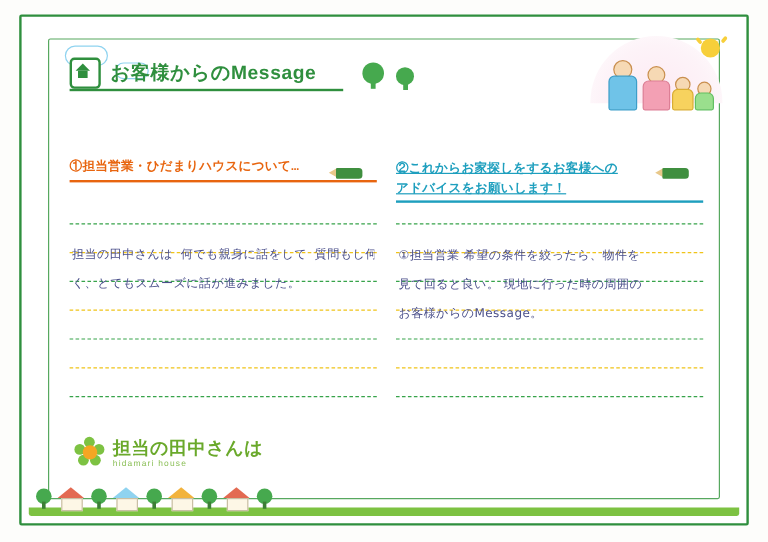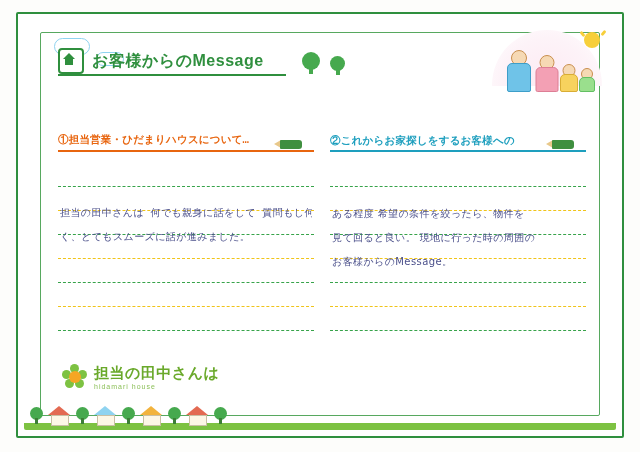--- a/index.html
+++ b/index.html
@@ -195,21 +195,21 @@
   }
   #q1 { left: 58px; width: 256px; font-family: Liberation Mono, monospace; }
   #q2 { left: 330px; width: 256px; }
   .q-text {
     font-size: 10.5px;
     font-weight: bold;
     color: #e8650f;
     line-height: 17px;
     letter-spacing: 0.2px;
   }
-  #q2 .q-text { color: #1e9fbe; }
+  #q2 .q-text { color: #1e9fbe; text-decoration: underline; }
   .q-underline {
     height: 1.5px;
     background: #e8650f;
     margin-top: 1px;
   }
   #q2 .q-underline { background: #1e9fbe; }
 
   
   .pencil {
     position: absolute;
@@ -417,20 +417,21 @@
     <div class="q-text">①担当営業・ひだまりハウスについて…</div>
     <div class="q-underline"></div>
   </div>
   <div class="pencil" id="pencil1">
     <div class="tip"></div>
       <div class="shaft"></div>
   </div>
 
   <div class="q-block" id="q2">
     <div class="q-text">②これからお家探しをするお客様への</div>
+    <div class="q-text">アドバイスをお願いします！</div>
     <div class="q-underline"></div>
   </div>
   <div class="pencil" id="pencil2">
     <div class="tip"></div>
       <div class="shaft"></div>
   </div>
 
   <div class="write-area" id="write1">
     <div class="dash-line" style="top:0px;"></div>
     <div class="dash-line alt" style="top:24px;"></div>
@@ -451,21 +452,21 @@
 
   <div class="write-area" id="write2">
     <div class="dash-line" style="top:0px;"></div>
     <div class="dash-line alt" style="top:24px;"></div>
     <div class="dash-line" style="top:48px;"></div>
     <div class="dash-line alt" style="top:72px;"></div>
     <div class="dash-line" style="top:96px;"></div>
     <div class="dash-line alt" style="top:120px;"></div>
     <div class="dash-line" style="top:144px;"></div>
     <div class="handwriting" id="hw2">
-      <div class="hw-line">ある程度 希望の条件を絞ったら、物件を</div>
+      <div class="hw-line">①担当営業 希望の条件を絞ったら、物件を</div>
       <div class="hw-line">見て回ると良い。 現地に行った時の周囲の</div>
       <div class="hw-line">お客様からのMessage。</div>
       <div class="hw-line"></div>
       <div class="hw-line"></div>
       <div class="hw-line"></div>
     </div>
   </div>
 
   <div class="logo">
     <div class="logo-mark">

